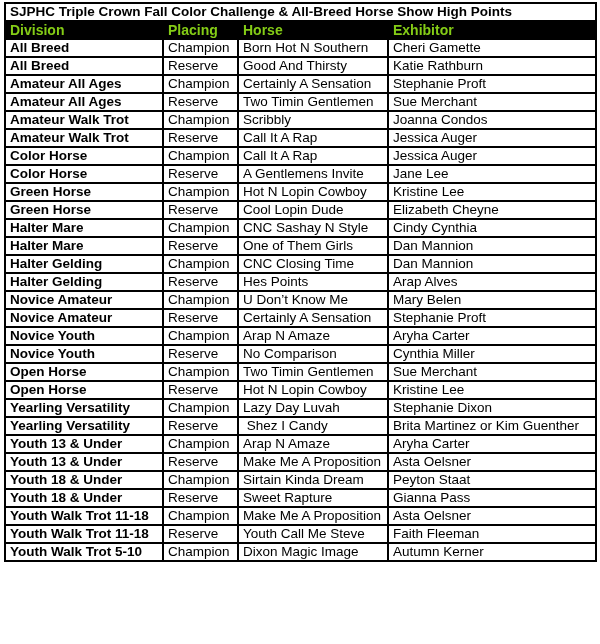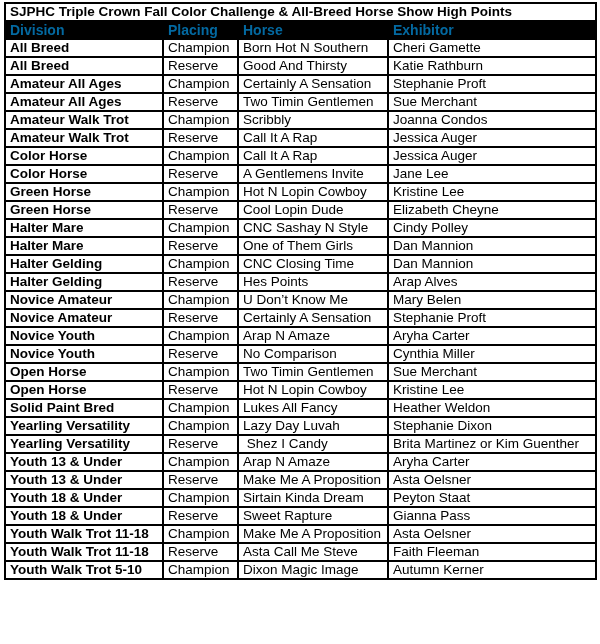--- a/index.html
+++ b/index.html
@@ -33,21 +33,21 @@
     overflow: hidden;
   }
   td.title-cell {
     font-weight: bold;
     font-size: 14px;
     background: #ffffff;
     padding-left: 5px;
   }
   tr.header-row th {
     background: #000000;
-    color: #0369a1;
+    color: #84cc16;
     font-weight: bold;
     font-size: 14px;
   }
   td.col-division { font-weight: bold; }
   td.col-placing, td.col-horse, td.col-exhibitor { font-weight: normal; }
 </style>
 </head>
 <body>
 
 <div class="page">
@@ -127,21 +127,21 @@
         <tr>
           <td class="col-division">Green Horse</td>
           <td class="col-placing">Reserve</td>
           <td class="col-horse">Cool Lopin Dude</td>
           <td class="col-exhibitor">Elizabeth Cheyne</td>
         </tr>
         <tr>
           <td class="col-division">Halter Mare</td>
           <td class="col-placing">Champion</td>
           <td class="col-horse">CNC Sashay N Style</td>
-          <td class="col-exhibitor">Cindy Polley</td>
+          <td class="col-exhibitor">Cindy Cynthia</td>
         </tr>
         <tr>
           <td class="col-division">Halter Mare</td>
           <td class="col-placing">Reserve</td>
           <td class="col-horse">One of Them Girls</td>
           <td class="col-exhibitor">Dan Mannion</td>
         </tr>
         <tr>
           <td class="col-division">Halter Gelding</td>
           <td class="col-placing">Champion</td>
@@ -184,26 +184,20 @@
           <td class="col-horse">Two Timin Gentlemen</td>
           <td class="col-exhibitor">Sue Merchant</td>
         </tr>
         <tr>
           <td class="col-division">Open Horse</td>
           <td class="col-placing">Reserve</td>
           <td class="col-horse">Hot N Lopin Cowboy</td>
           <td class="col-exhibitor">Kristine Lee</td>
         </tr>
         <tr>
-          <td class="col-division">Solid Paint Bred</td>
-          <td class="col-placing">Champion</td>
-          <td class="col-horse">Lukes All Fancy</td>
-          <td class="col-exhibitor">Heather Weldon</td>
-        </tr>
-        <tr>
           <td class="col-division">Yearling Versatility</td>
           <td class="col-placing">Champion</td>
           <td class="col-horse">Lazy Day Luvah</td>
           <td class="col-exhibitor">Stephanie Dixon</td>
         </tr>
         <tr>
           <td class="col-division">Yearling Versatility</td>
           <td class="col-placing">Reserve</td>
           <td class="col-horse"> Shez I Candy</td>
           <td class="col-exhibitor">Brita Martinez or Kim Guenther</td>
@@ -234,21 +228,21 @@
         </tr>
         <tr>
           <td class="col-division">Youth Walk Trot 11-18</td>
           <td class="col-placing">Champion</td>
           <td class="col-horse">Make Me A Proposition</td>
           <td class="col-exhibitor">Asta Oelsner</td>
         </tr>
         <tr>
           <td class="col-division">Youth Walk Trot 11-18</td>
           <td class="col-placing">Reserve</td>
-          <td class="col-horse">Asta Call Me Steve</td>
+          <td class="col-horse">Youth Call Me Steve</td>
           <td class="col-exhibitor">Faith Fleeman</td>
         </tr>
         <tr>
           <td class="col-division">Youth Walk Trot 5-10</td>
           <td class="col-placing">Champion</td>
           <td class="col-horse">Dixon Magic Image</td>
           <td class="col-exhibitor">Autumn Kerner</td>
         </tr>
       </tbody>
   </table>

